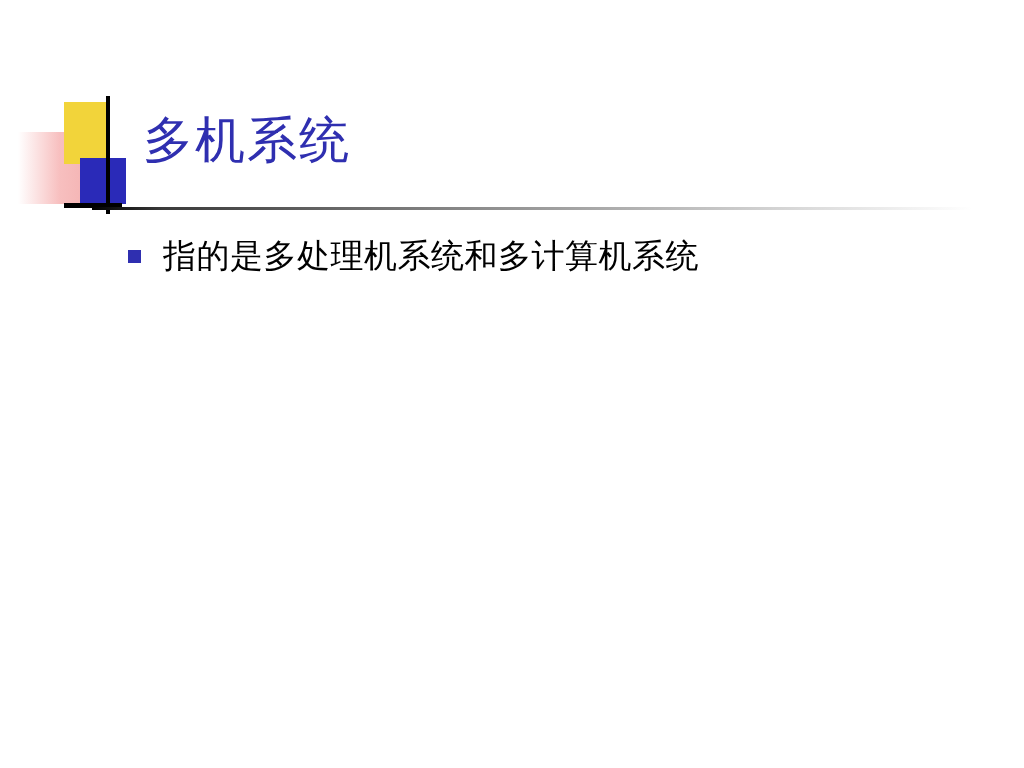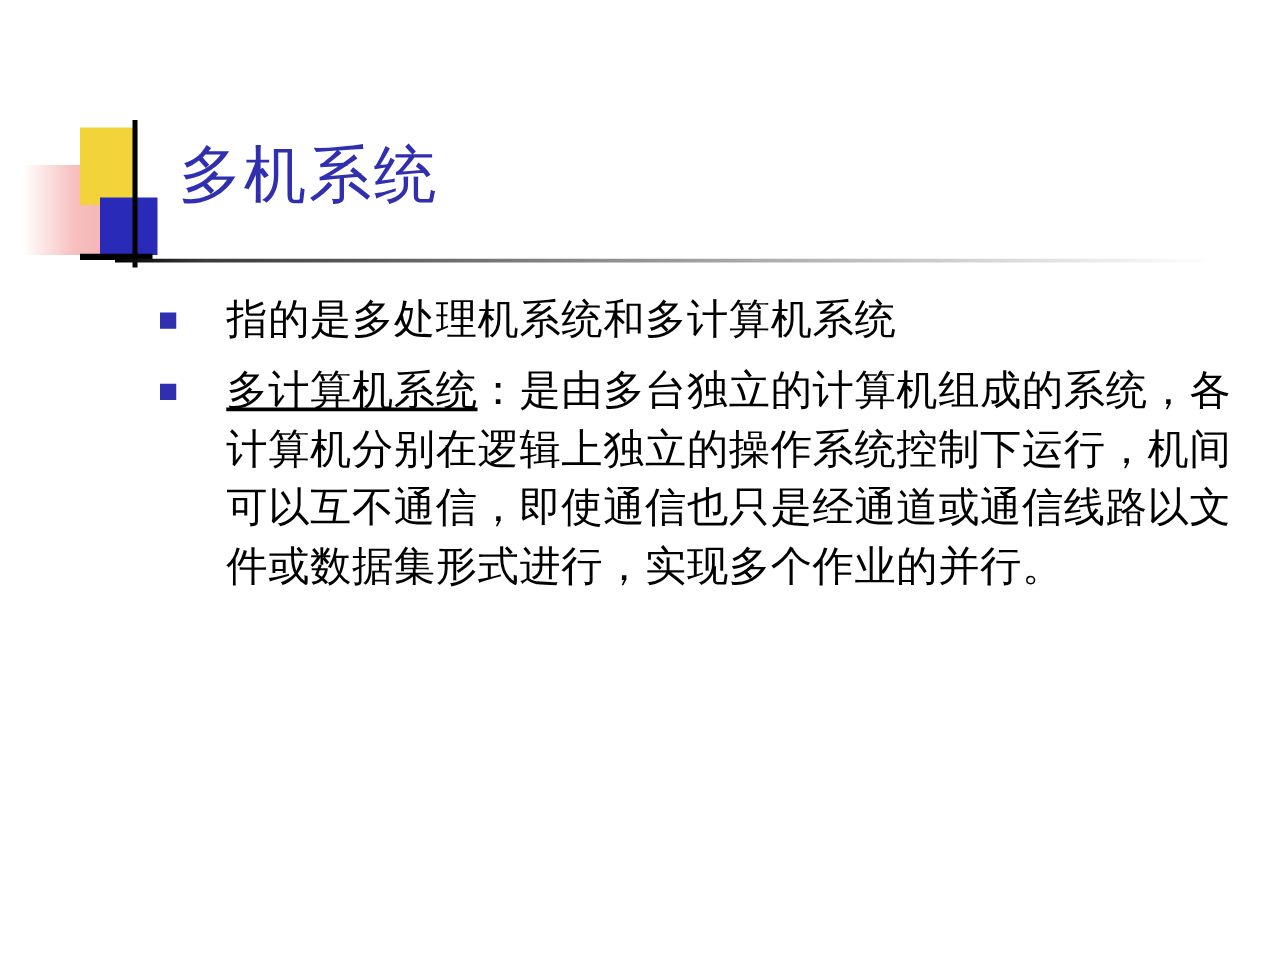--- a/index.html
+++ b/index.html
@@ -111,21 +111,20 @@
     margin-top: 17px;
     margin-right: 22px;
   }
   .bullet-text {
     flex: 1 1 auto;
     font-family: "Liberation Serif", serif;
     font-size: 33px;
     line-height: 47px;
     color: #000000;
     letter-spacing: 0.5px;
-    margin-left: 18px;
   }
   .lead-underline {
     text-decoration: underline;
     text-underline-offset: 3px;
   }
 </style>
 </head>
 <body>
 
 <div class="slide">
@@ -142,19 +141,15 @@
   <div class="title-rule"></div>
 
   <div class="body">
 
     <div class="bullet-row">
       <span class="bullet-marker"></span>
       <div class="bullet-text"><span>指的是多处理机系统和多计算机系统</span></div>
     </div>
 
 
-    <div class="bullet-row">
-      <span class="bullet-marker"></span>
-      <div class="bullet-text"><span class="lead-underline">多计算机系统</span><span>：是由多台独立的计算机组成的系统，各计算机分别在逻辑上独立的操作系统控制下运行，机间可以互不通信，即使通信也只是经通道或通信线路以文件或数据集形式进行，实现多个作业的并行。</span></div>
-    </div>
 
   </div>
 </div>
 
 </body></html>

